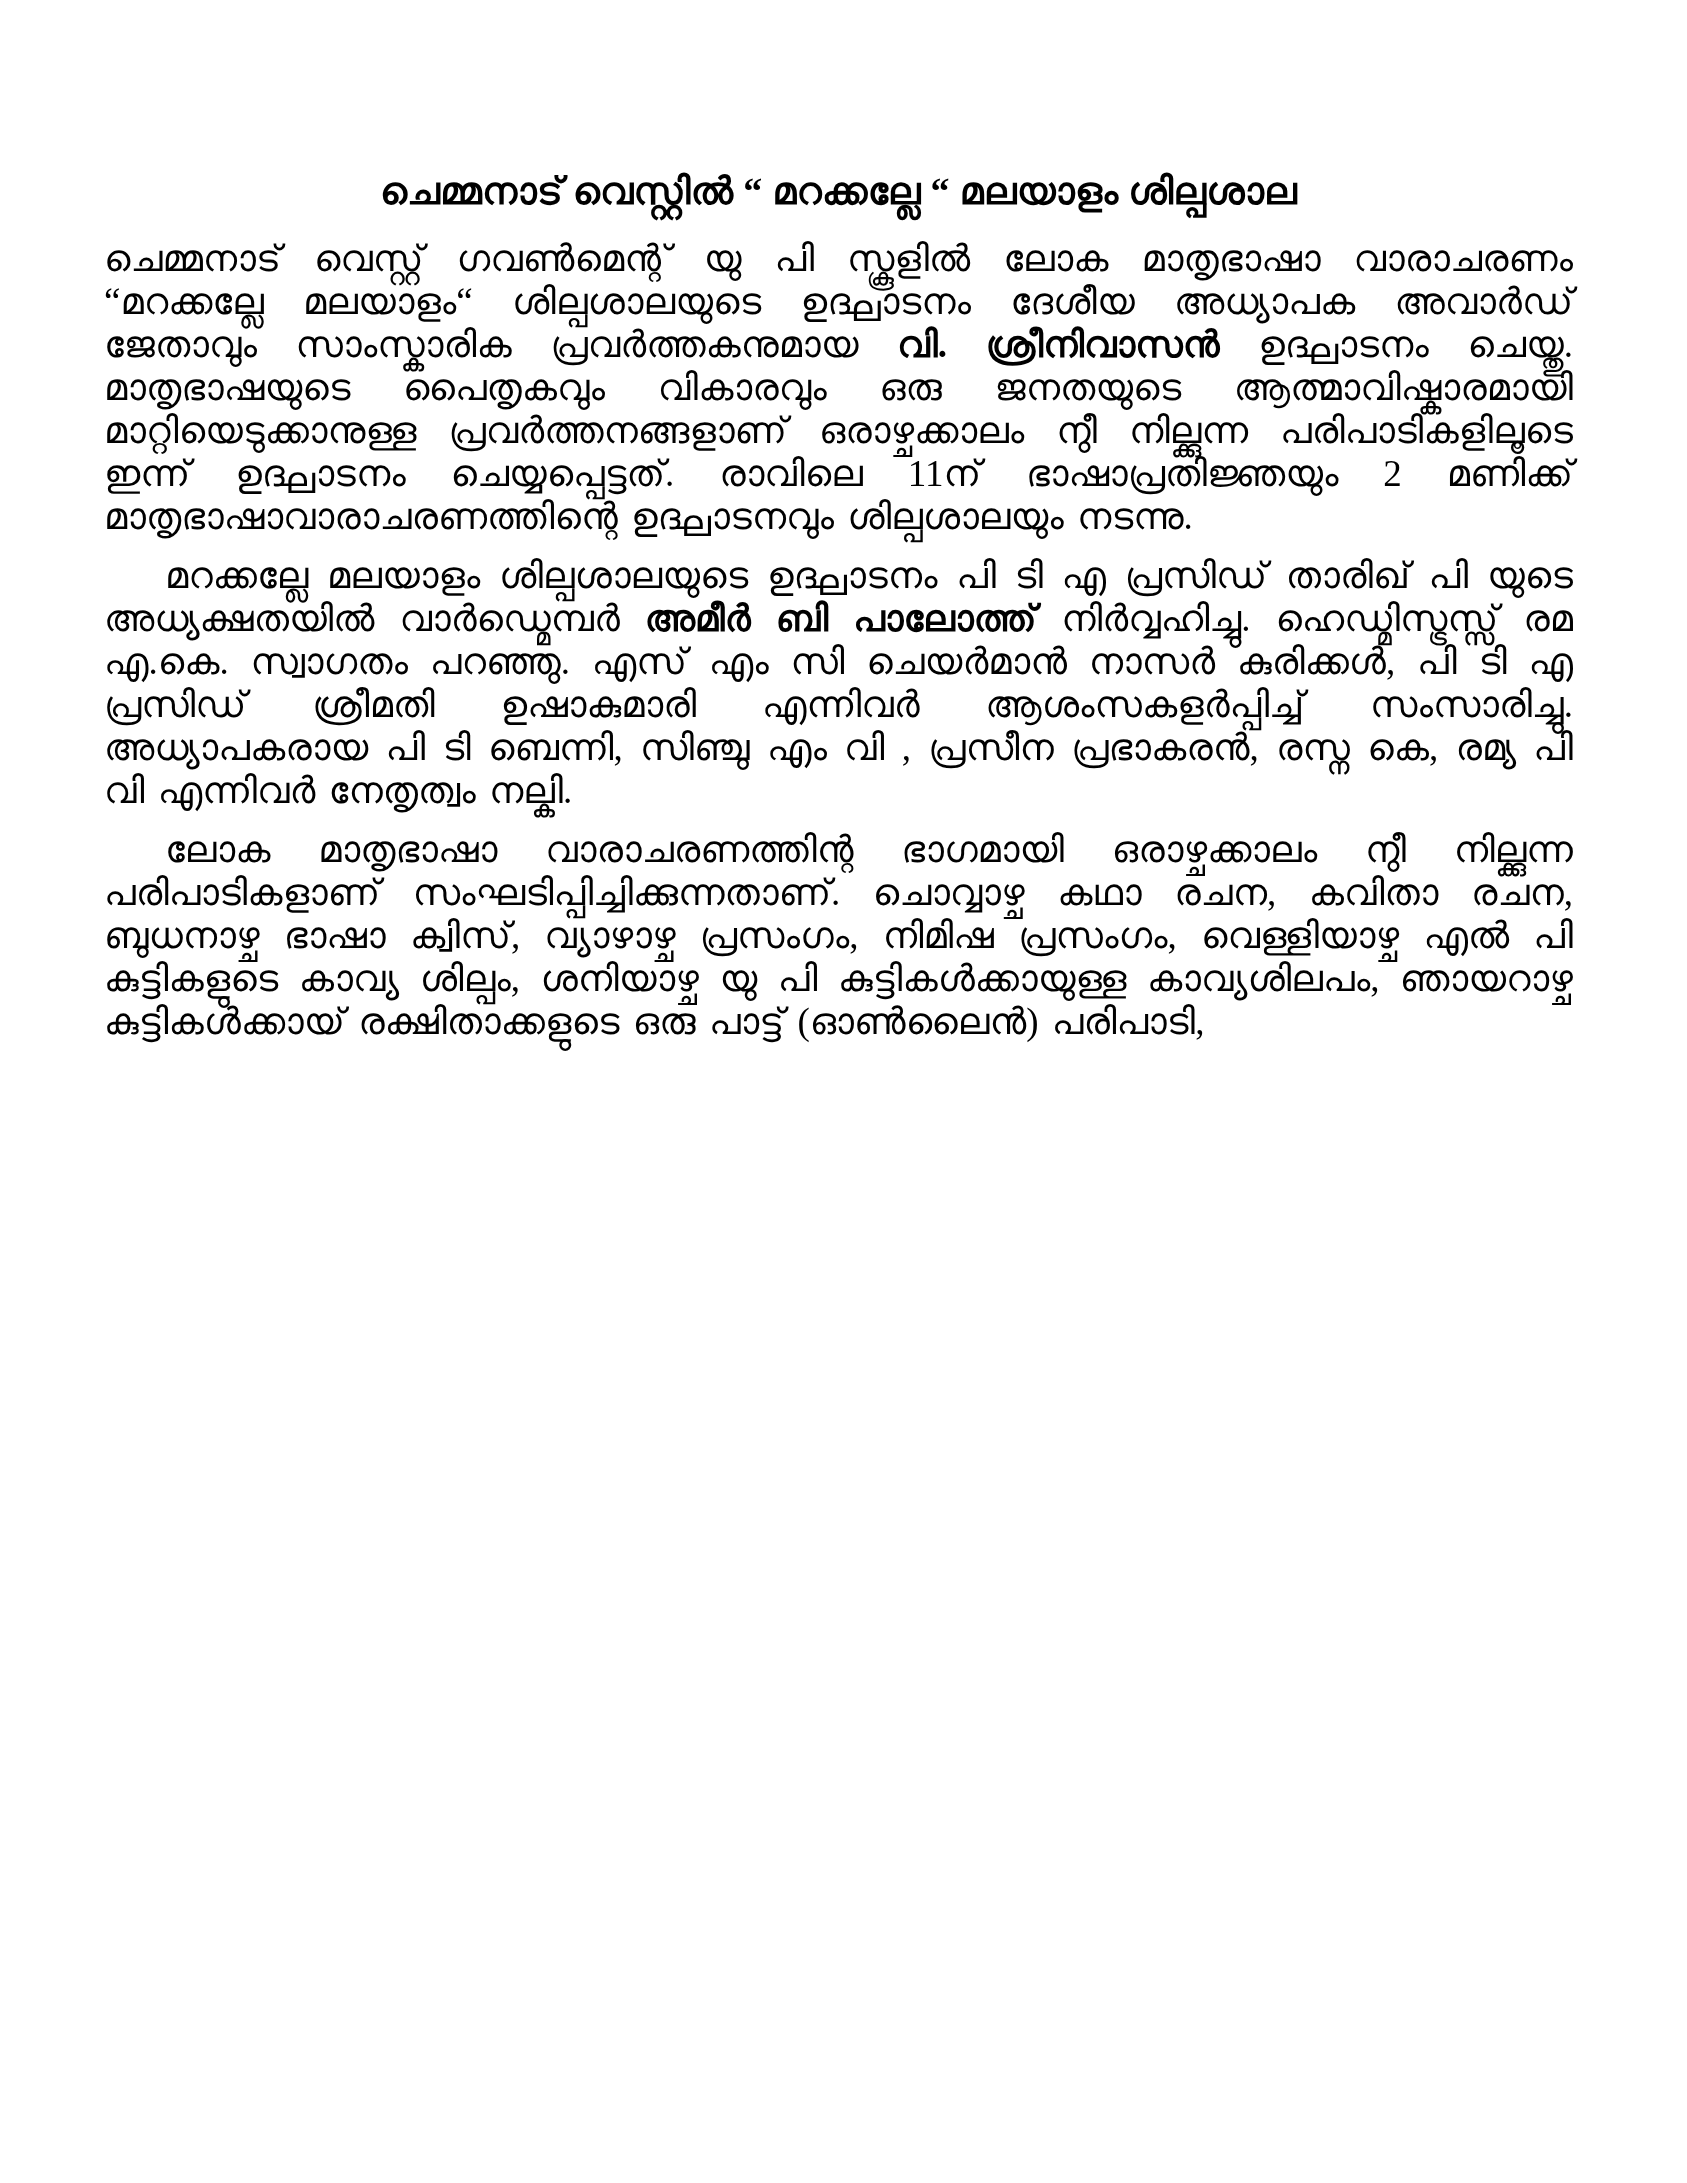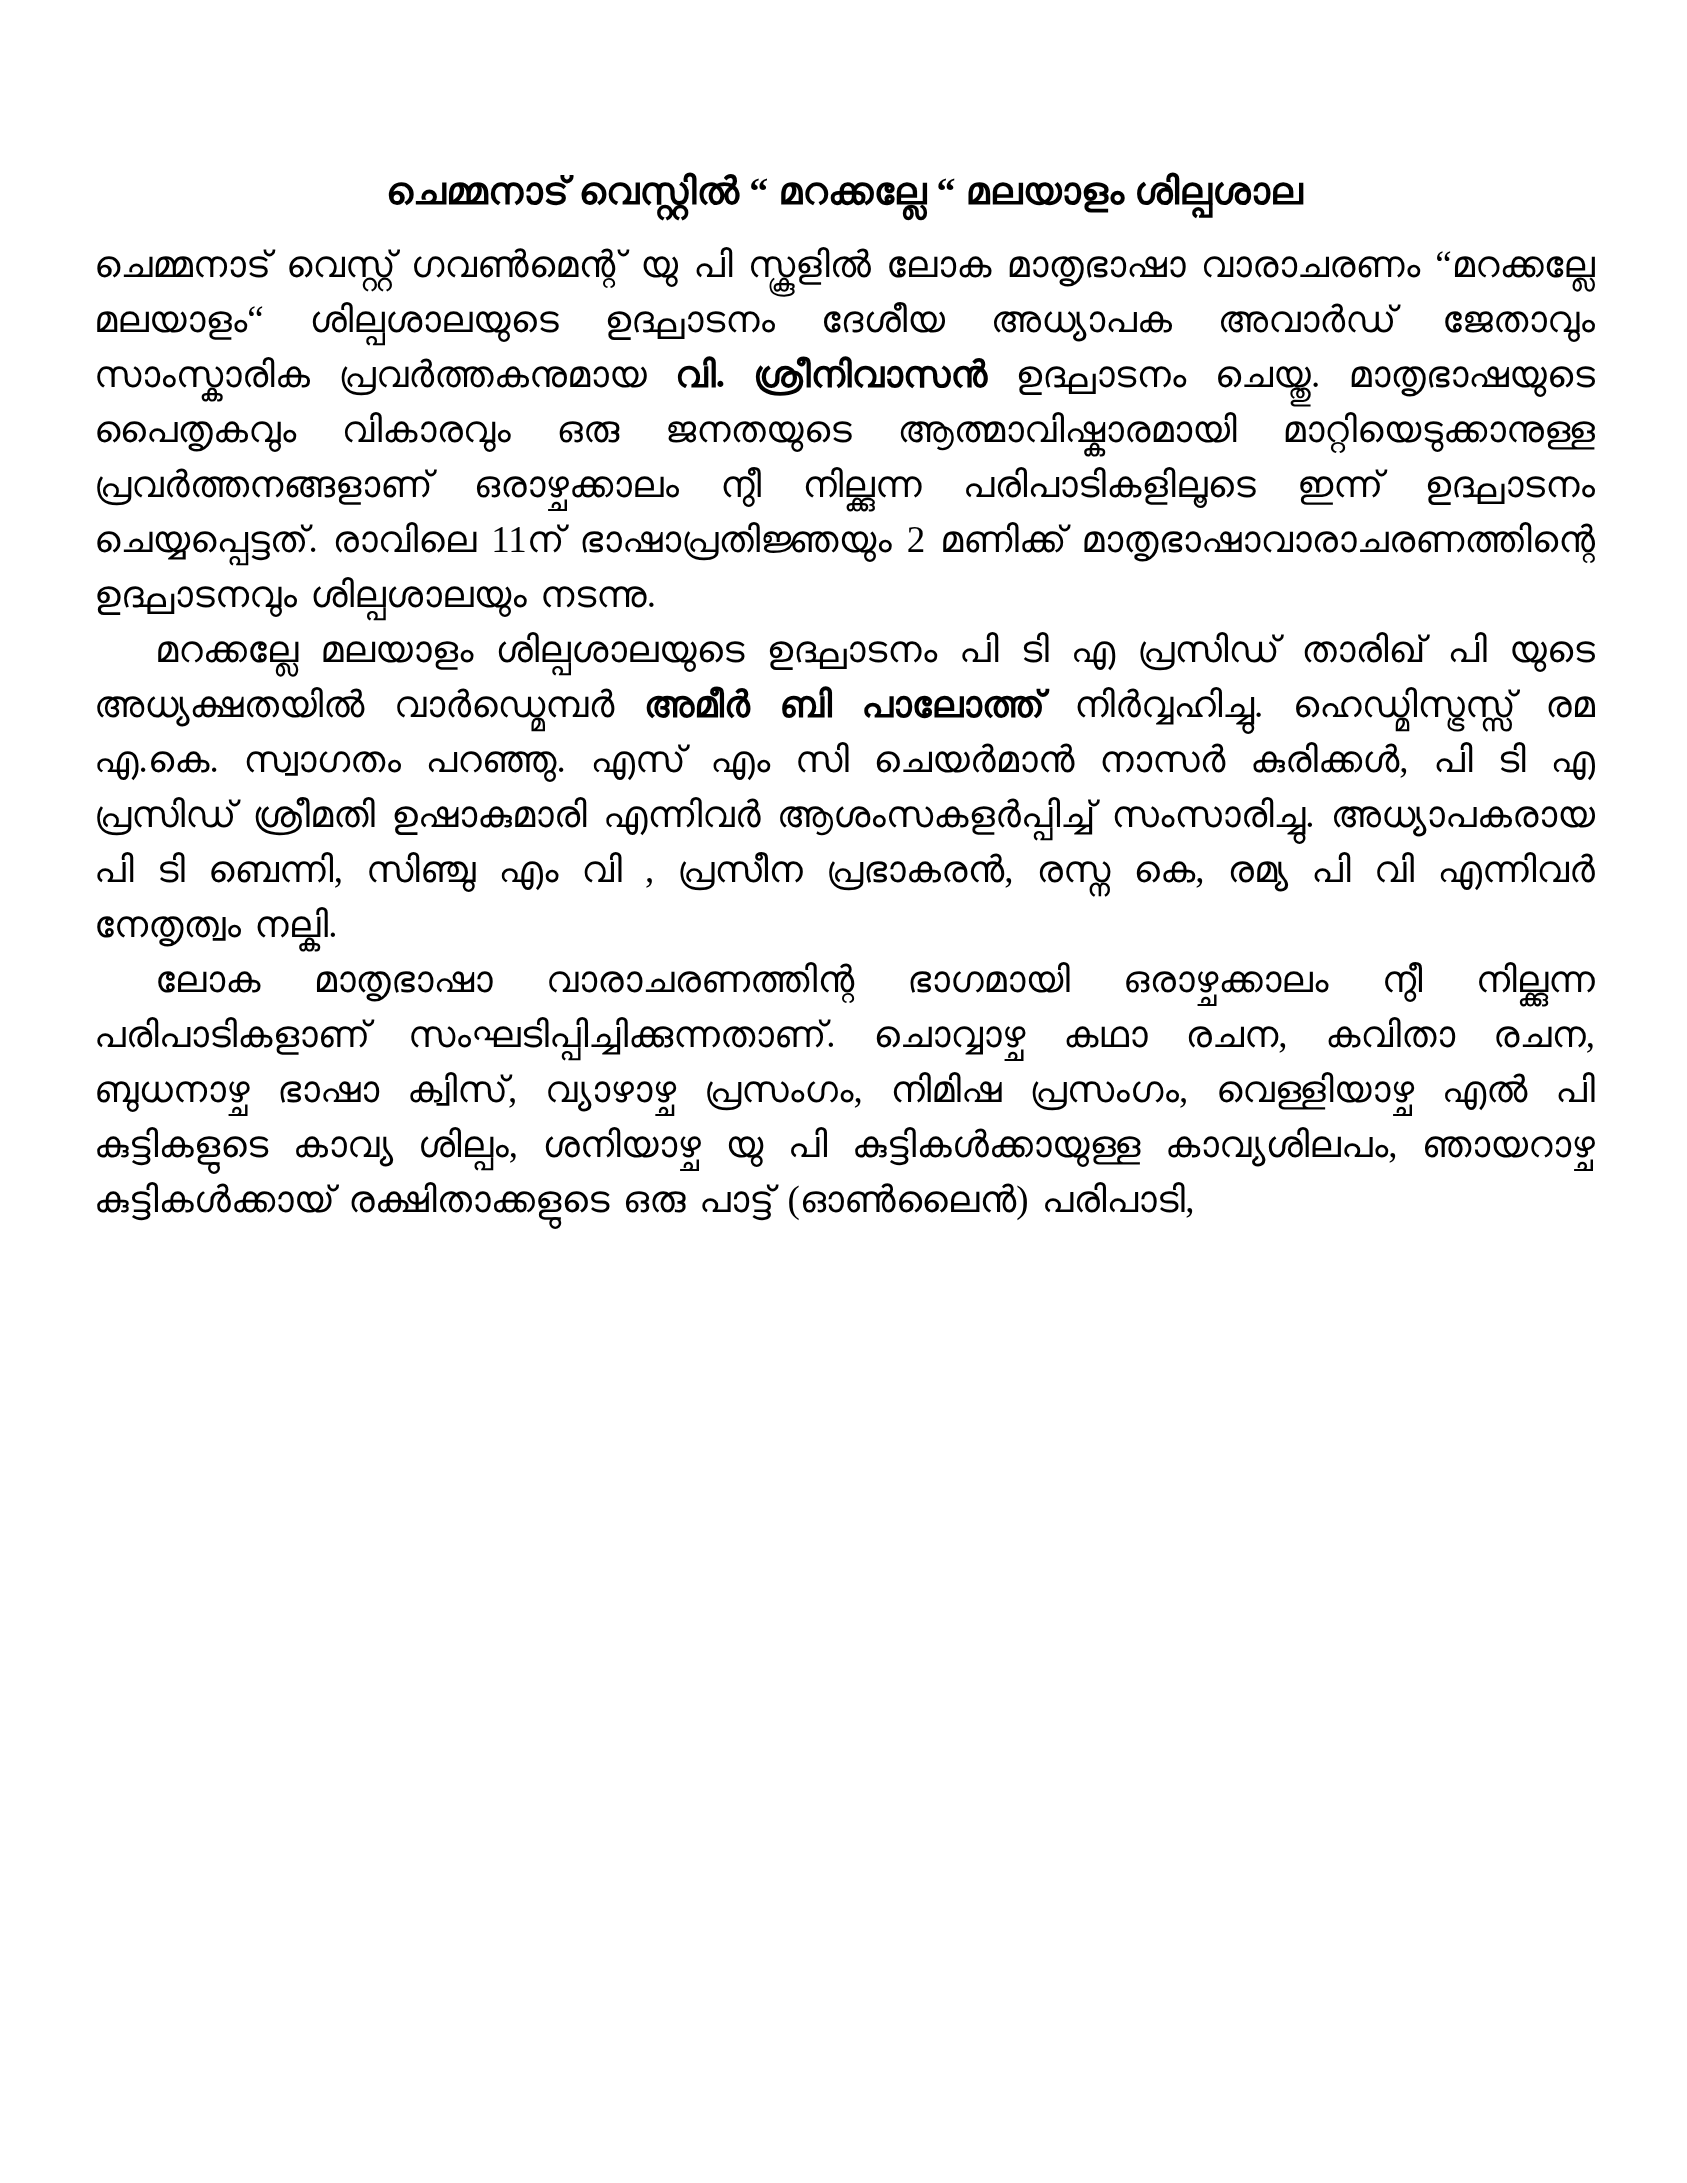--- a/index.html
+++ b/index.html
@@ -12,36 +12,36 @@
     width: 1687px;
     height: 2183px;
     margin: 0 auto;
     background: #ffffff;
     color: #000000;
     font-family: "Liberation Serif", "DejaVu Serif", serif;
     overflow: hidden;
   }
   .content {
     position: absolute;
-    left: 94px;
+    left: 88px;
     top: 164px;
     width: 1501px;
   }
   .doc-title {
     margin: 0 0 18.5px 0;
     text-align: center;
     font-weight: bold;
     font-size: 38px;
     line-height: 54px;
     letter-spacing: 0.3px;
   }
   p.para {
-    margin: 0;
+    margin: 16px;
     font-size: 37px;
-    line-height: 55px;
+    line-height: 43px;
     text-align: justify;
     text-justify: inter-word;
     word-spacing: 4px;
   }
   p.para.indent {
     text-indent: 61px;
   }
   .seg { font-weight: normal; }
   .seg.bold { font-weight: bold; }
 </style>

